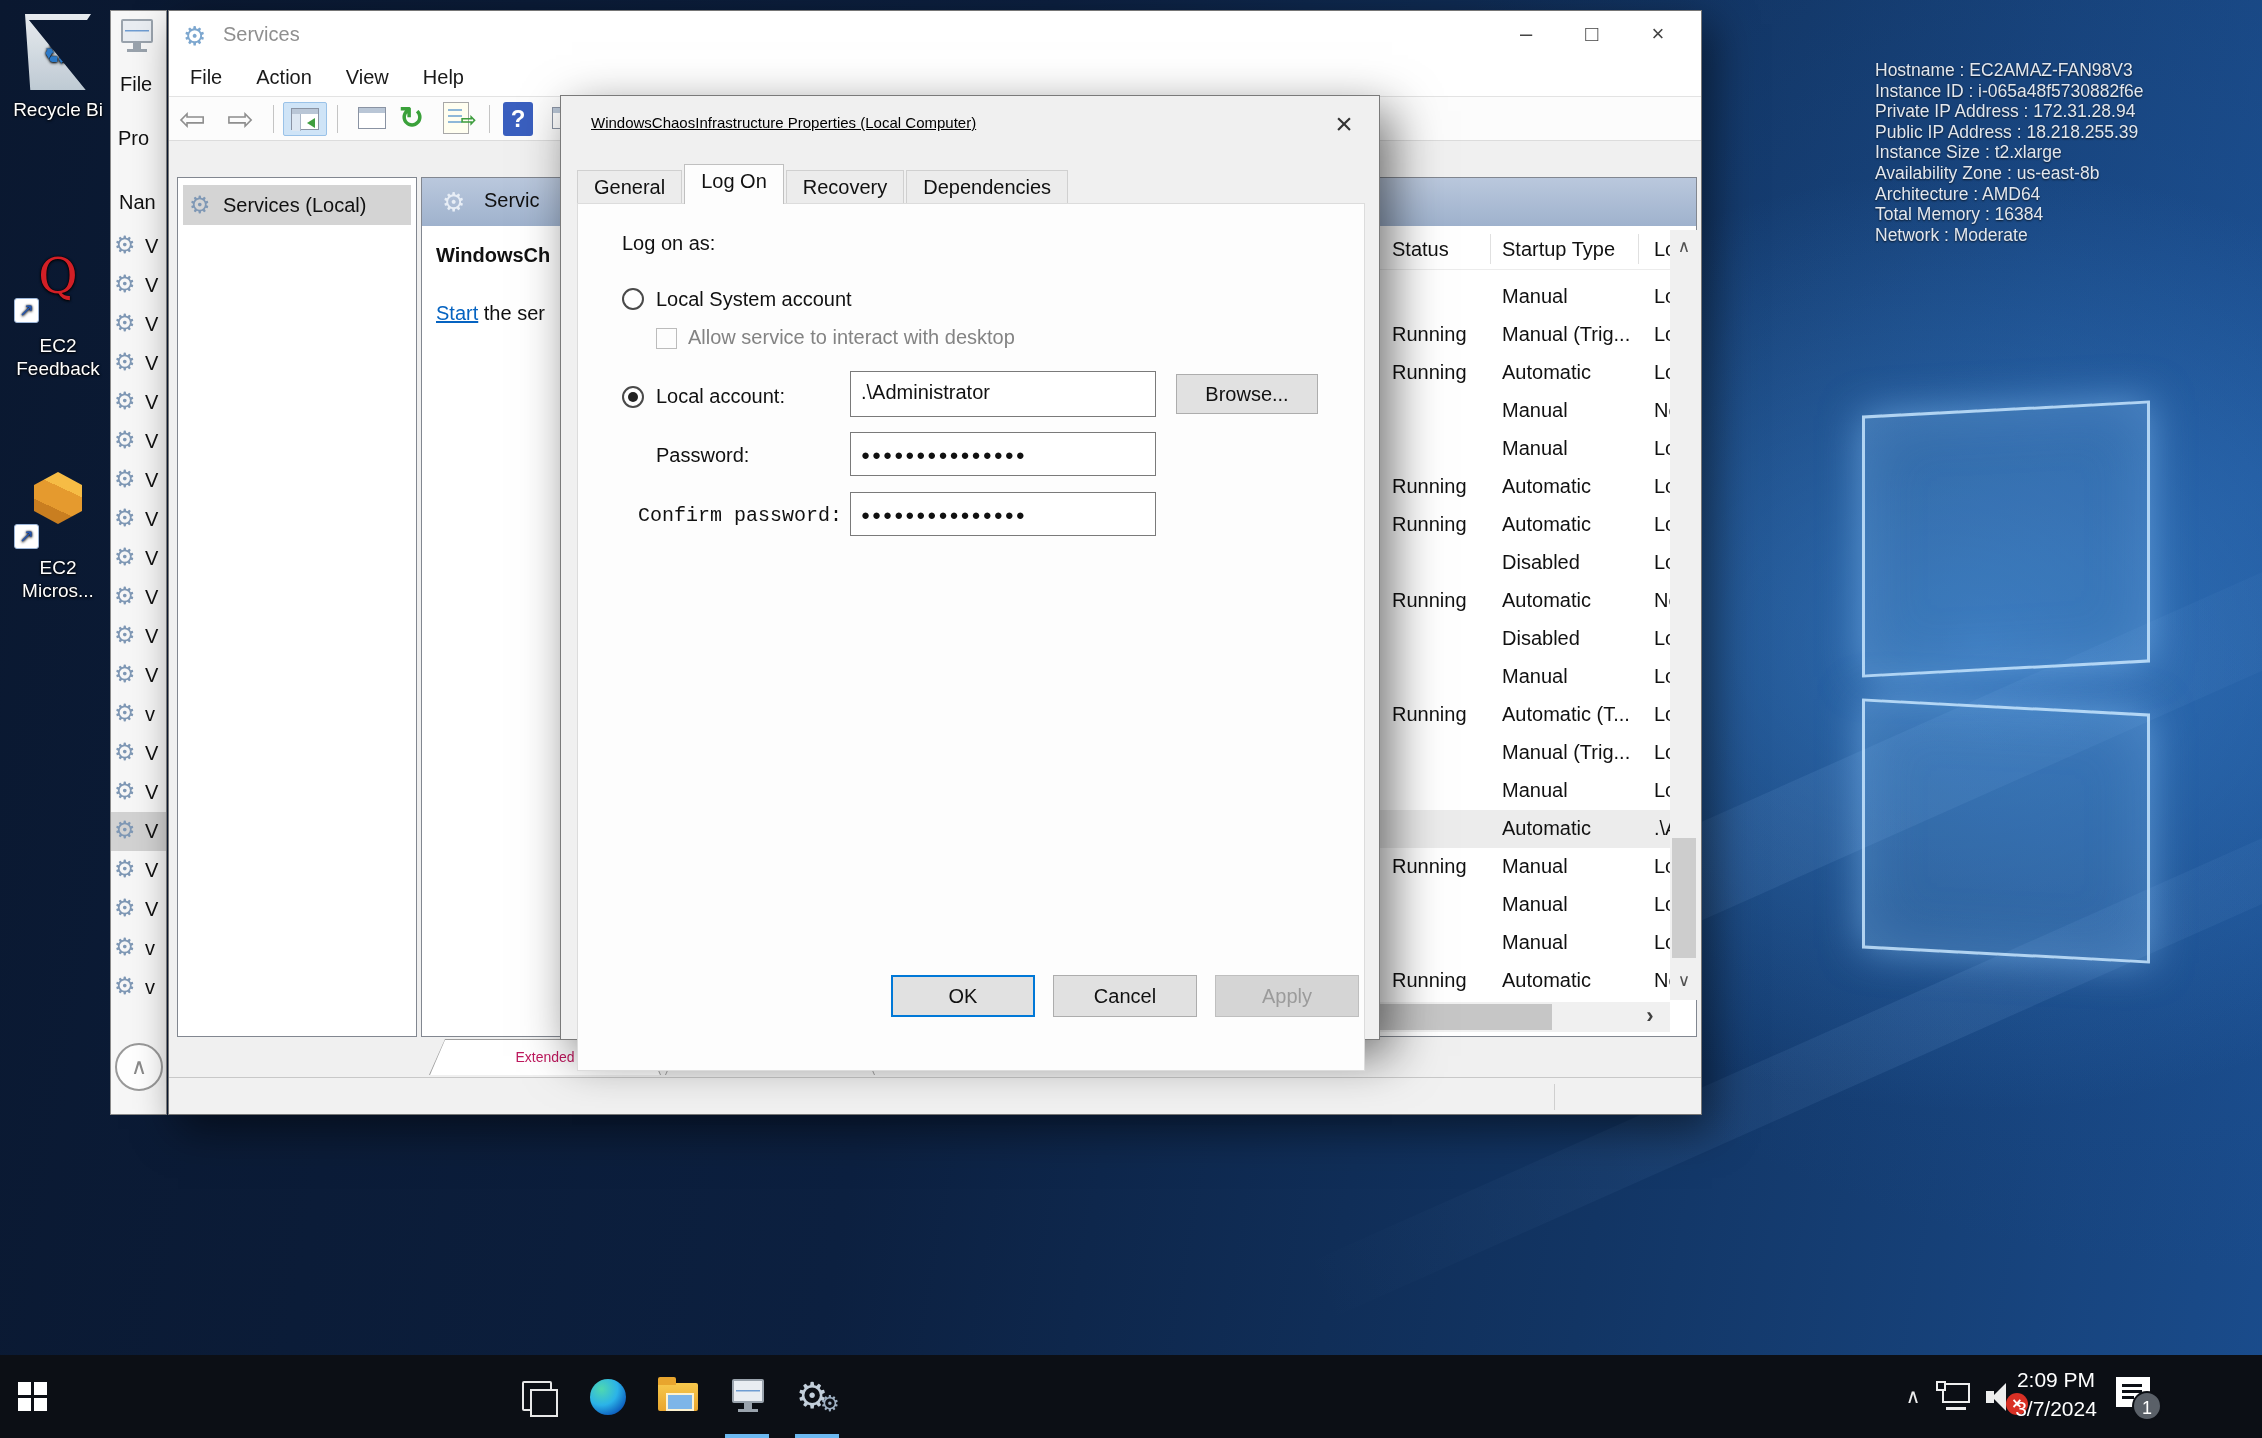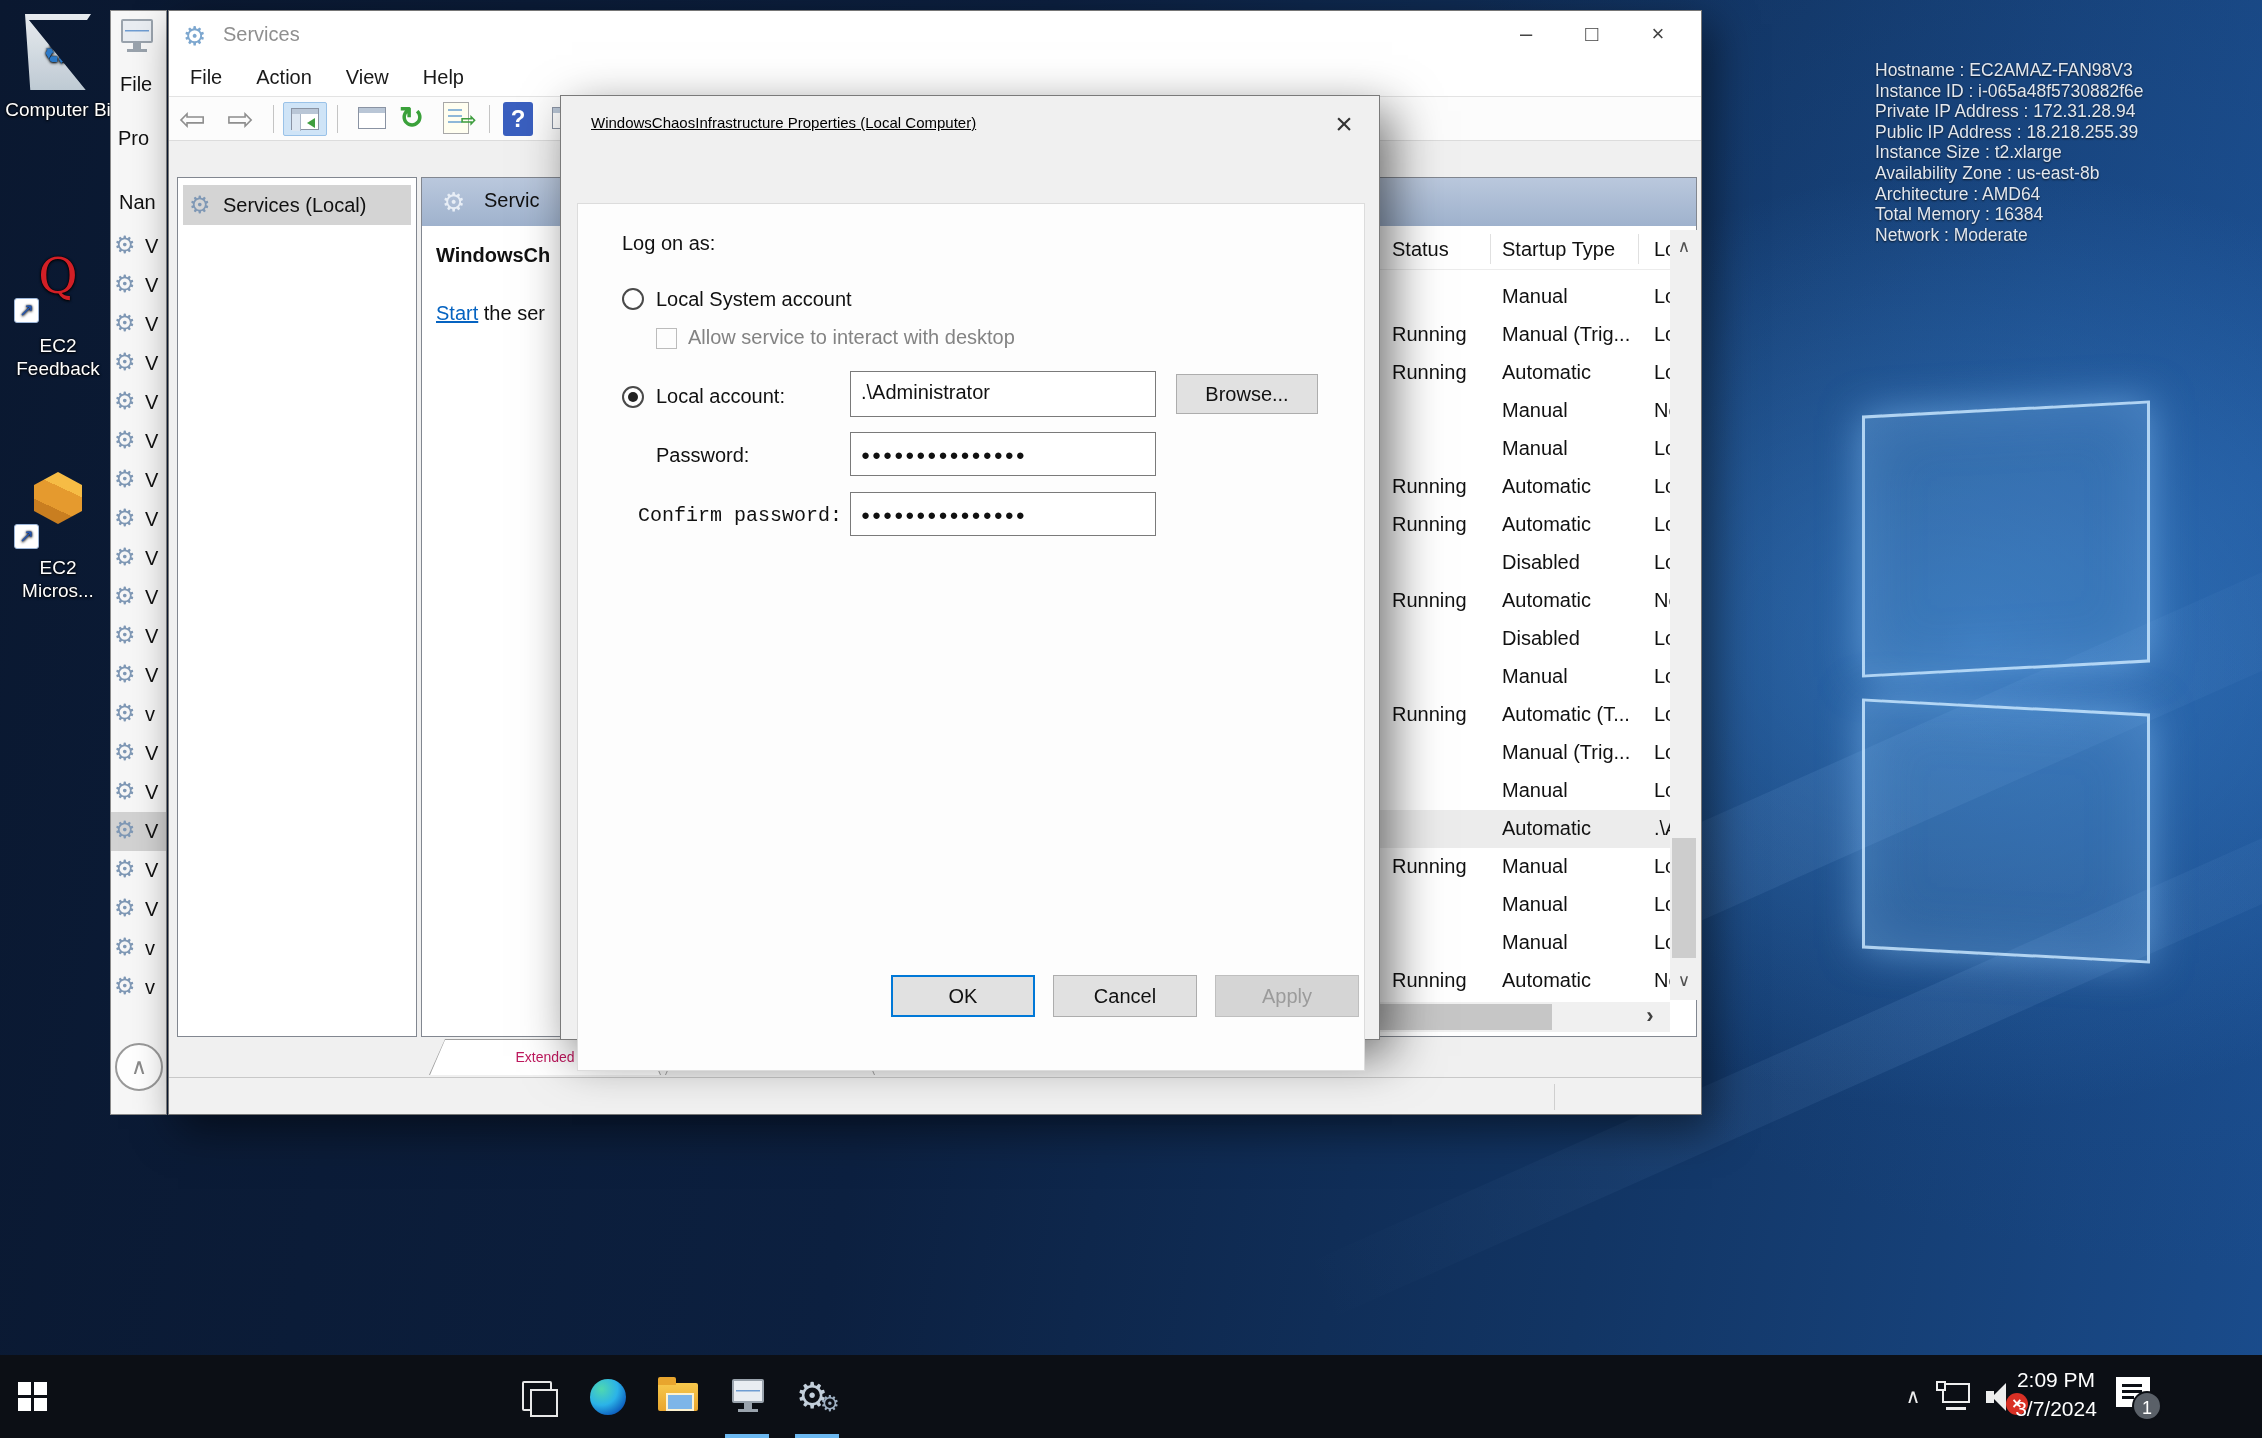--- a/index.html
+++ b/index.html
@@ -219,21 +219,21 @@
     <div class="sysinfo-line">Availability Zone : us-east-8b</div>
     <div class="sysinfo-line">Architecture : AMD64</div>
     <div class="sysinfo-line">Total Memory : 16384</div>
     <div class="sysinfo-line">Network : Moderate</div>
   </div>
 
 <div class="dicon" id="icon-recycle">
   <div id="bin-art">
       <div class="recy">♻</div>
     </div>
-  <div class="lbl">Computer Bi</div>
+  <div class="lbl">Recycle Bi</div>
 </div>
 <div class="dicon" id="icon-feedback">
   <div class="art">
     <div class="qmark">Q</div>
     <div class="shortcut">↗</div>
   </div>
   <div class="lbl">EC2</div>
   <div class="lbl">Feedback</div>
 </div>
 <div class="dicon" id="icon-micros">
@@ -535,20 +535,26 @@
       </div>
     </div>
   <div id="svc-statusbar">
     <div id="sb-div"></div>
   </div>
 </div>
 
 <div id="dialog" class="abs">
   <div id="dlg-title">WindowsChaosInfrastructure Properties (Local Computer)</div>
   <div id="dlg-close">×</div>
+  <div id="dlg-tabs">
+      <div class="dtab">General</div>
+      <div class="dtab active">Log On</div>
+      <div class="dtab">Recovery</div>
+      <div class="dtab">Dependencies</div>
+    </div>
   <div id="dlg-box">
     <div class="dlbl" id="lbl-logonas">Log on as:</div>
     <div class="radio" id="rb-local"></div>
     <div class="dlbl" id="lbl-local">Local System account</div>
     <div class="checkbox" id="cb-desktop"></div>
     <div class="dlbl gray" id="lbl-desktop">Allow service to interact with desktop</div>
     <div class="radio on" id="rb-this"></div>
     <div class="dlbl" id="lbl-this">Local account:</div>
     <div class="field" id="fld-account">.\Administrator</div>
     <div id="btn-browse">Browse...</div>

